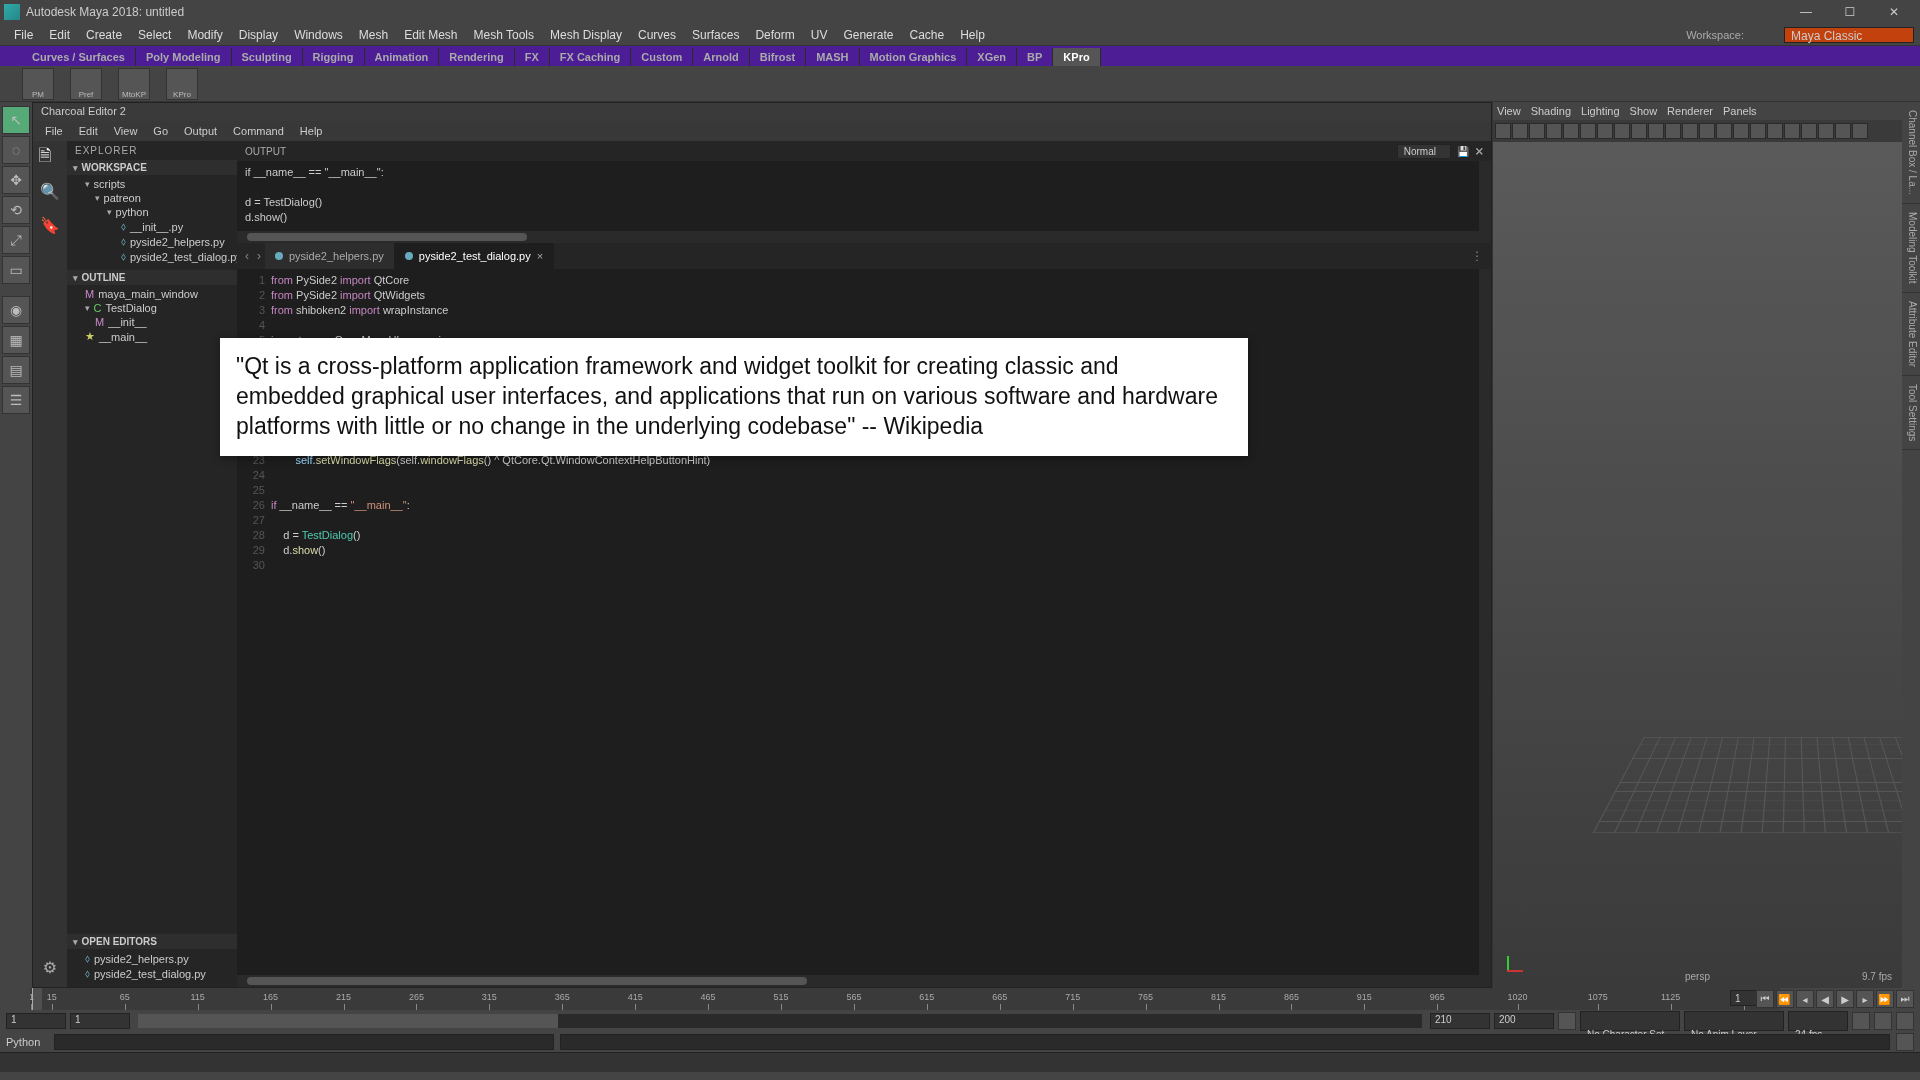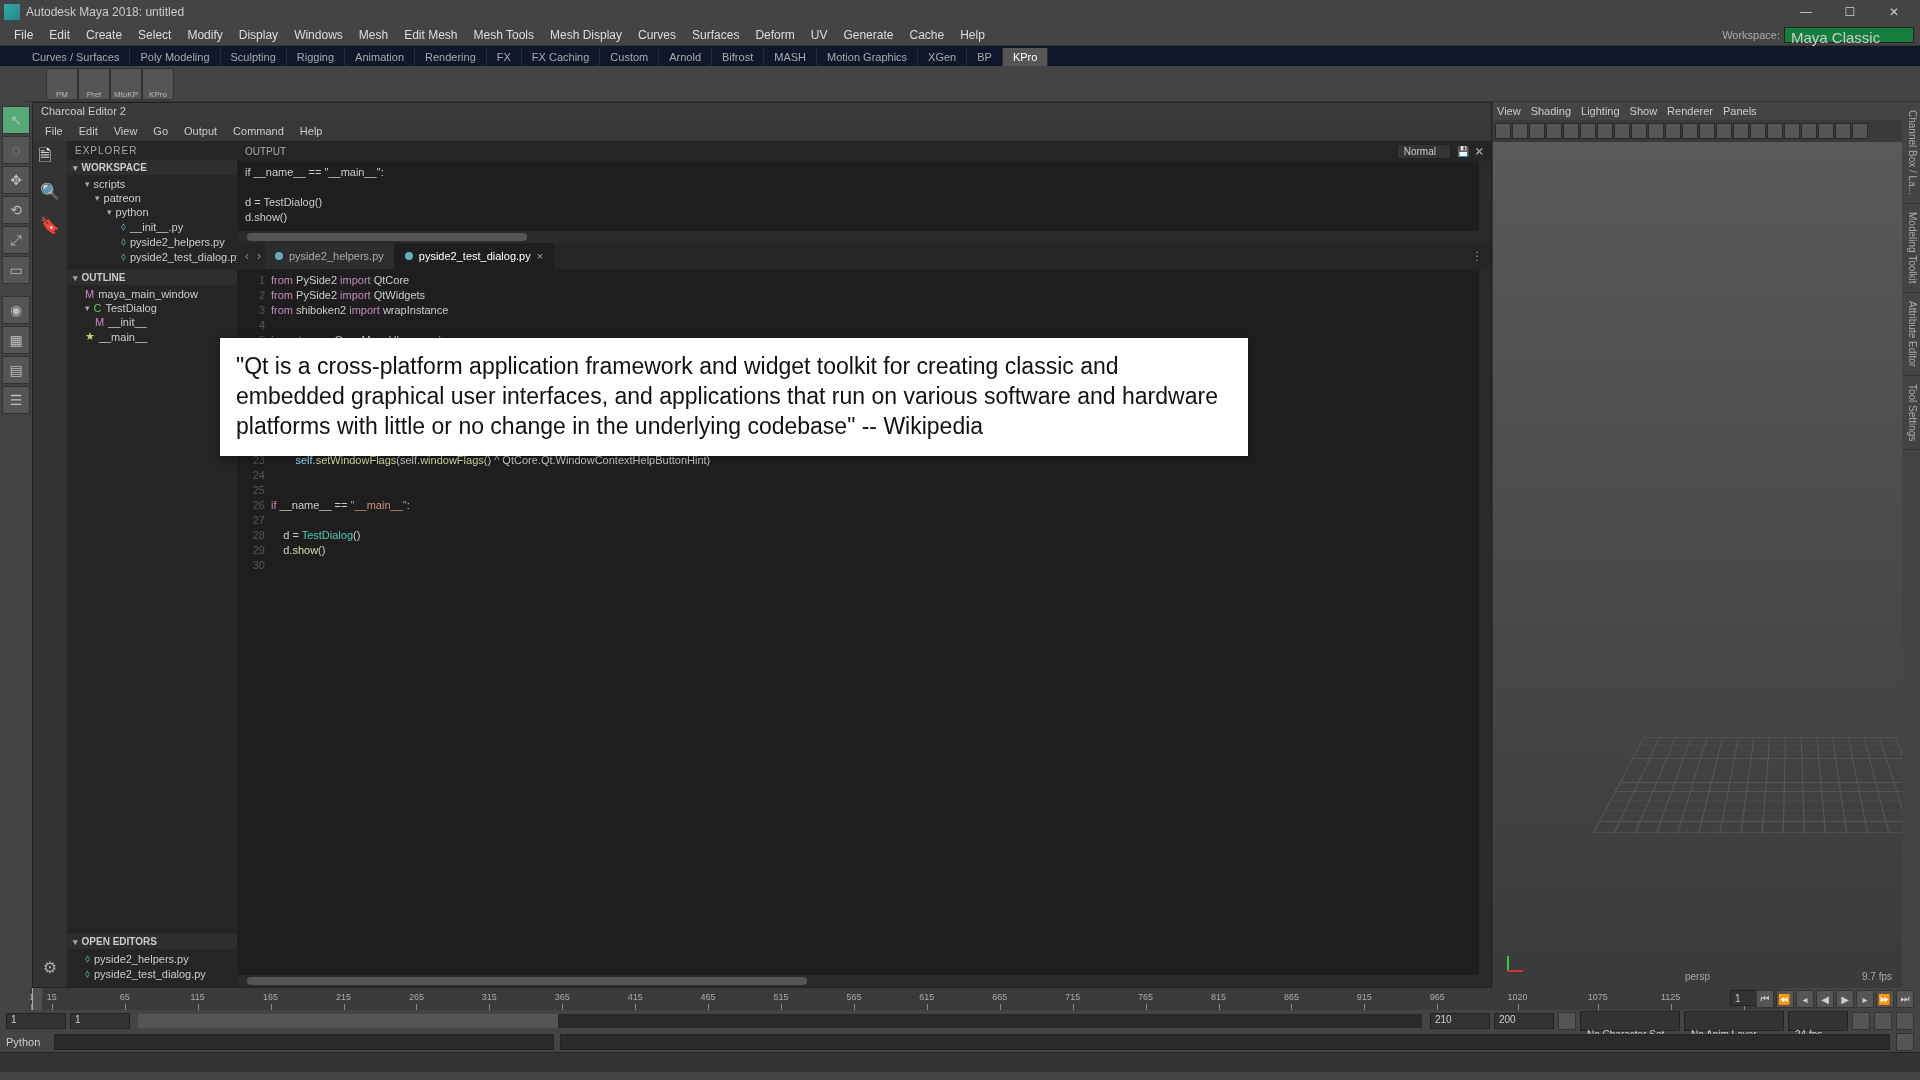--- a/index.html
+++ b/index.html
@@ -9,29 +9,29 @@
 .titlebar { height: 24px; background: #444; display: flex; align-items: center; padding: 0 4px; }
 .titlebar .logo { width: 16px; height: 16px; background: linear-gradient(135deg,#3aa,#288); margin-right: 6px; }
 .titlebar .title { flex: 1; color: #ccc; font-size: 12px; }
 .winbtn { width: 44px; height: 24px; display: flex; align-items: center; justify-content: center; color: #ccc; font-size: 12px; }
 
 
 .menubar { height: 22px; background: #444; border-bottom: 1px solid #333; display: flex; align-items: center; padding: 0 6px; }
 .menubar .item { padding: 0 8px; height: 100%; display: flex; align-items: center; font-size: 12px; color: #ddd; }
 .menubar .spacer { flex: 1; }
 .menubar .ws-label { font-size: 11px; color: #aaa; margin-right: 4px; }
-.menubar .ws-select { background: #15803d; border: 1px solid #222; color: #ccc; font-size: 15px; padding: 1px 18px 1px 6px; min-width: 130px; height: 16px; position: relative; }
-
-
-.shelftabs { height: 20px; background: #0f172a; display: flex; align-items: flex-end; padding-left: 22px; font-size: 11px; overflow: hidden; }
+.menubar .ws-select { background: #c2410c; border: 1px solid #222; color: #ccc; font-size: 12px; padding: 1px 18px 1px 6px; min-width: 130px; height: 16px; position: relative; margin-left: 36px; }
+
+
+.shelftabs { height: 20px; background: #4c1d95; display: flex; align-items: flex-end; padding-left: 22px; font-size: 11px; overflow: hidden; font-weight: bold; }
 .shelftabs .stab { padding: 3px 10px; color: #aaa; border-right: 1px solid #2a2a2a; }
 .shelftabs .stab.active { background: #555; color: #fff; }
 
 
-.shelfrow { height: 36px; background: #444; display: flex; align-items: center; padding-left: 22px; gap: 0; border-bottom: 1px solid #333; margin-left: 24px; }
+.shelfrow { height: 36px; background: #444; display: flex; align-items: center; padding-left: 22px; gap: 16px; border-bottom: 1px solid #333; }
 .shelfbtn { width: 32px; height: 32px; background: #555; border: 1px solid #333; display: flex; flex-direction: column; align-items: center; justify-content: flex-end; font-size: 8px; color: #bbb; }
 
 
 .middle { position: absolute; top: 102px; left: 0; right: 0; bottom: 92px; display: flex; }
 
 
 .toolbox { width: 32px; background: #444; display: flex; flex-direction: column; padding-top: 4px; gap: 2px; }
 .tbtn { width: 28px; height: 28px; margin: 0 auto; background: #555; border: 1px solid #333; display: flex; align-items: center; justify-content: center; font-size: 14px; color: #bbb; }
 .tbtn.active { background: #5a7; }
 .tdiv { height: 8px; }

